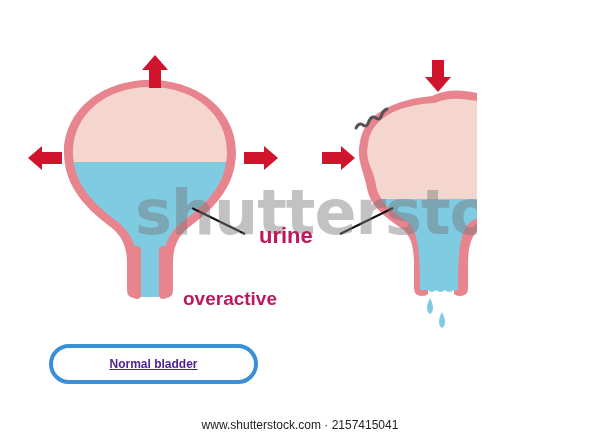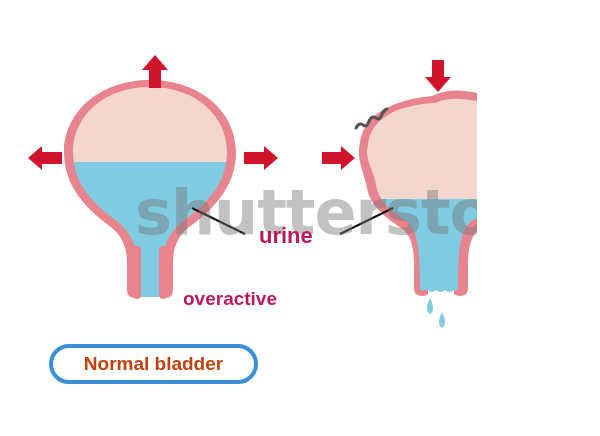--- a/index.html
+++ b/index.html
@@ -2,21 +2,21 @@
 <html><head>
   <meta charset="utf-8">
   <style>
     html, body { margin: 0; padding: 0; background: #ffffff; }
     .canvas { position: relative; width: 477px; height: 436px; overflow: hidden; background: #ffffff; font-family: "Liberation Sans", sans-serif; }
     svg.art { position: absolute; left: 0; top: 0; }
     .lbl { position: absolute; font-weight: bold; color: #be185d; font-family: "Liberation Sans", sans-serif; white-space: nowrap; }
     .urine { left: 259px; top: 223px; font-size: 22px; }
     .contraction { left: 183px; top: 288px; font-size: 19px; }
     .loose { left: 478px; top: 288px; font-size: 19px; }
-    .pill { position: absolute; height: 34px; border: 4px solid #3b8fd6; border-radius: 22px; box-sizing: border-box; display: flex; align-items: center; justify-content: center; font-weight: bold; font-size: 19px; color: #c2410c; background: #fff; }
+    .pill { position: absolute; height: 34px; border: 4px solid #3b8fd6; border-radius: 22px; box-sizing: border-box; display: flex; align-items: center; justify-content: center; font-weight: bold; font-size: 12px; color: #4c1d95; background: #fff; text-decoration: underline; }
     .pill-normal { left: 49px; top: 344px; width: 209px; height: 40px; }
     .pill-overactive { left: 336px; top: 344px; width: 209px; height: 40px; }
     .credit { position: absolute; left: 0; width: 600px; top: 418px; text-align: center; font-size: 12px; color: #222; }
     .watermark { position: absolute; left: 135px; top: 176px; font-size: 62px; font-weight: bold; color: rgba(120,120,120,0.45); letter-spacing: -1px; font-family: "DejaVu Sans", sans-serif; }
   </style>
 </head>
 <body>
 
 <div class="canvas">
   <svg class="art" width="600" height="436" viewBox="0 0 600 436">
@@ -78,13 +78,14 @@
     </g>
   </svg>
 
   <div class="watermark">shutterstock</div>
 
   <div class="lbl urine">urine</div>
   <div class="lbl contraction">overactive</div>
 
   <div class="pill pill-normal">Normal bladder</div>
 
+  <div class="credit">www.shutterstock.com · 2157415041</div>
 </div>
 
 </body></html>

